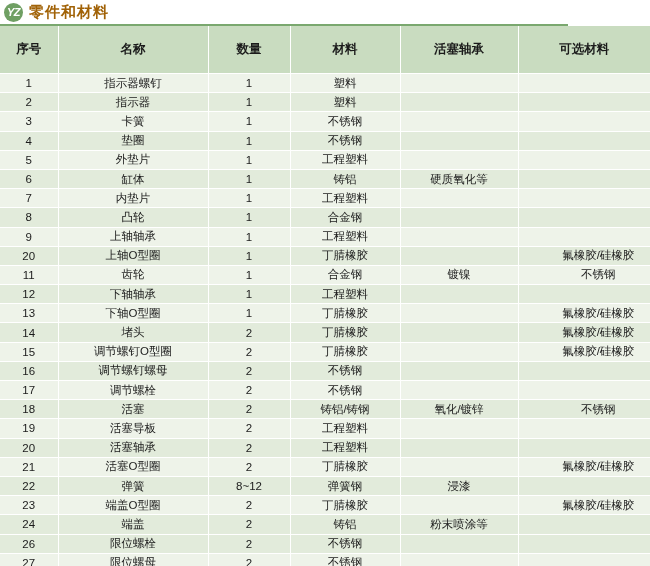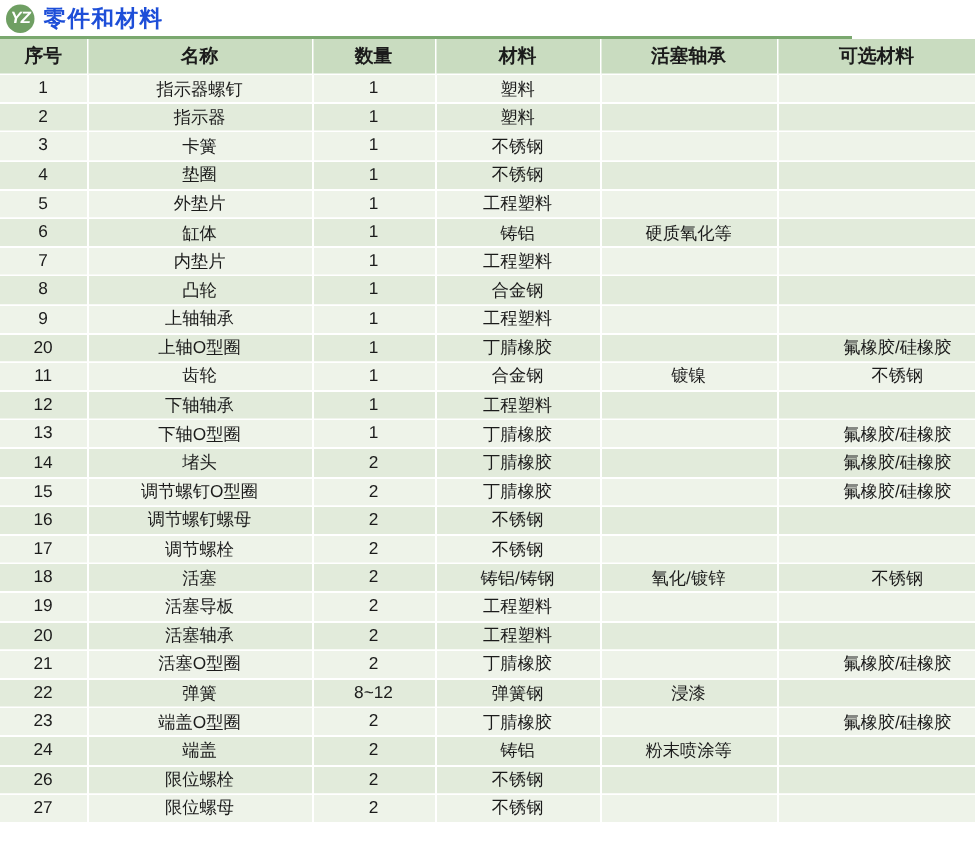--- a/index.html
+++ b/index.html
@@ -41,40 +41,40 @@
     display: flex;
     align-items: center;
     justify-content: center;
     flex: 0 0 auto;
     margin-right: 6px;
     letter-spacing: -0.5px;
   }
   .header-title {
     font-size: 15px;
     font-weight: bold;
-    color: #1d4ed8;
+    color: #a16207;
     letter-spacing: 1px;
   }
   
   table.parts {
     width: 650px;
     border-collapse: collapse;
     table-layout: fixed;
     font-size: 11.5px;
   }
   table.parts th {
     background: #c9dcc0;
     color: #1b1b1b;
     font-weight: bold;
     font-size: 12.5px;
     height: 23px;
     text-align: center;
     border-right: 1px solid #ffffff;
     border-bottom: 1px solid #ffffff;
-    padding: 0;
+    padding: 12px;
   }
   table.parts th:last-child { border-right: none; }
   table.parts td {
     height: 18.2px;
     text-align: center;
     padding: 0;
     border-right: 1px solid #ffffff;
     border-bottom: 1px solid #ffffff;
     color: #1b1b1b;
     font-size: 11.5px;

